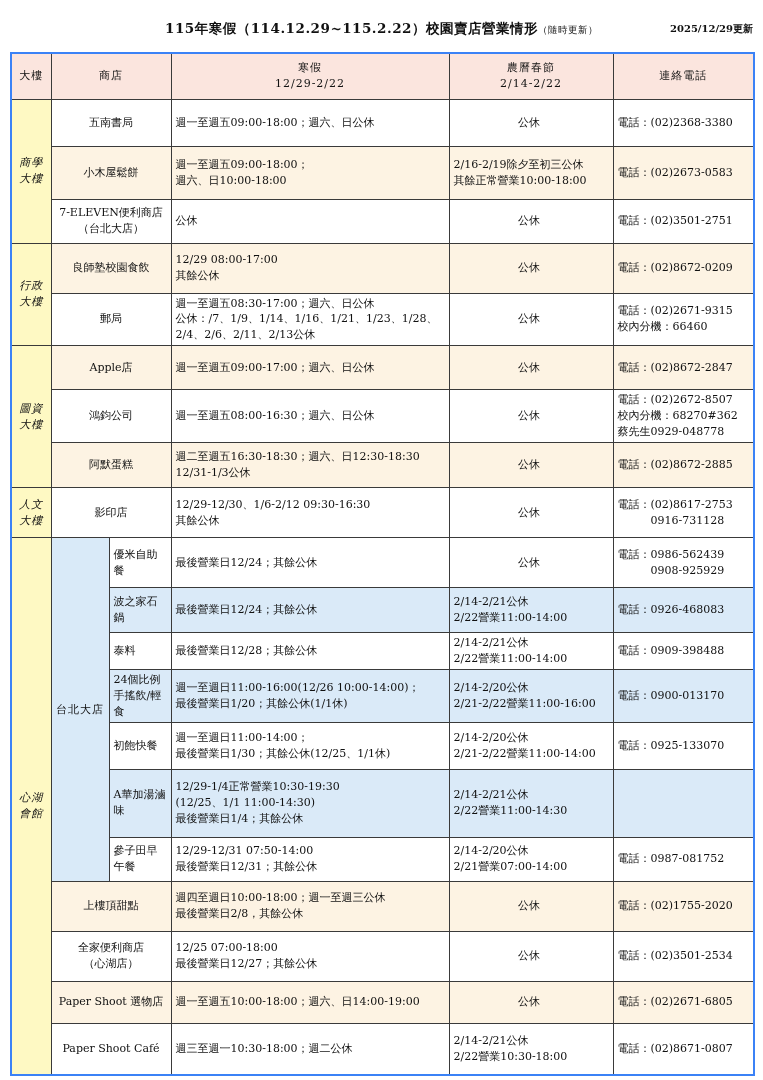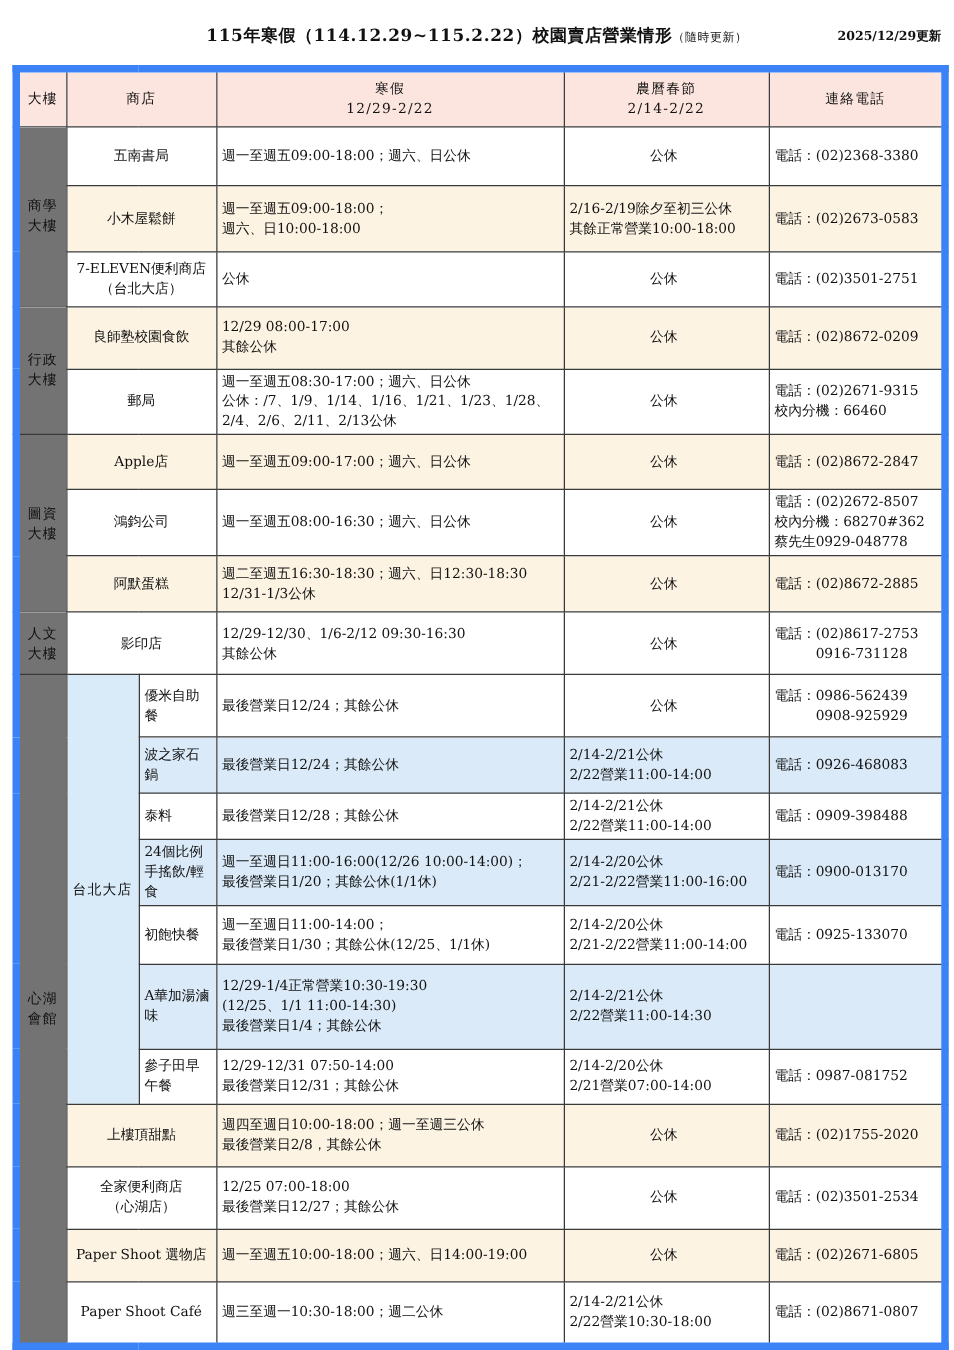--- a/index.html
+++ b/index.html
@@ -22,23 +22,23 @@
   table.sched{
     position:absolute;top:52px;left:10px;border-collapse:collapse;table-layout:fixed;
     width:743px;
   }
   table.sched td,table.sched th{
     border:1px solid #3a3a3a;
     font-size:11px;line-height:1.45;vertical-align:middle;
     white-space:pre-line;overflow:hidden;padding:2px 4px;
     font-weight:normal;
   }
-  table.sched{border:6px solid #3b82f6;}
+  table.sched{border:2px solid #3b82f6;}
   th.hdr{background:#fbe5de;text-align:center;font-size:11.5px;letter-spacing:1px;border-bottom:1.5px solid #222;}
-  td.building{text-align:center;letter-spacing:1px;background:#737373;}
+  td.building{text-align:center;letter-spacing:1px;background:#fef9c3;font-style:italic;}
   td.group{background:#d9eaf8;text-align:center;letter-spacing:1px;}
   td.shop{text-align:center;}
   td.subshop{text-align:left;padding-left:4px;}
   td.winter{text-align:left;padding-left:5px;}
   td.lunar{text-align:left;padding-left:5px;}
   td.lunar.c{text-align:center;padding-left:0;}
   td.phone{text-align:left;padding-left:5px;}
   tr.beige td.rowbg{background:#fdf3e3;}
   tr.blue td.rowbg{background:#daeaf8;}
 </style>

